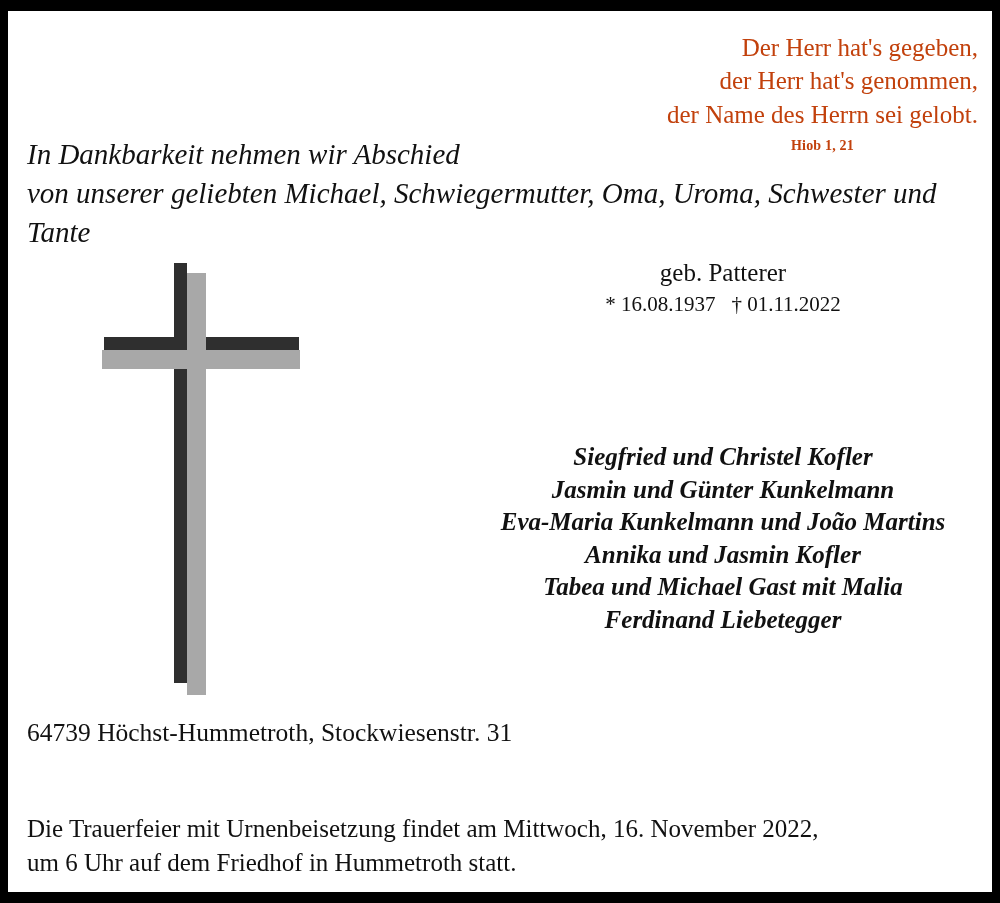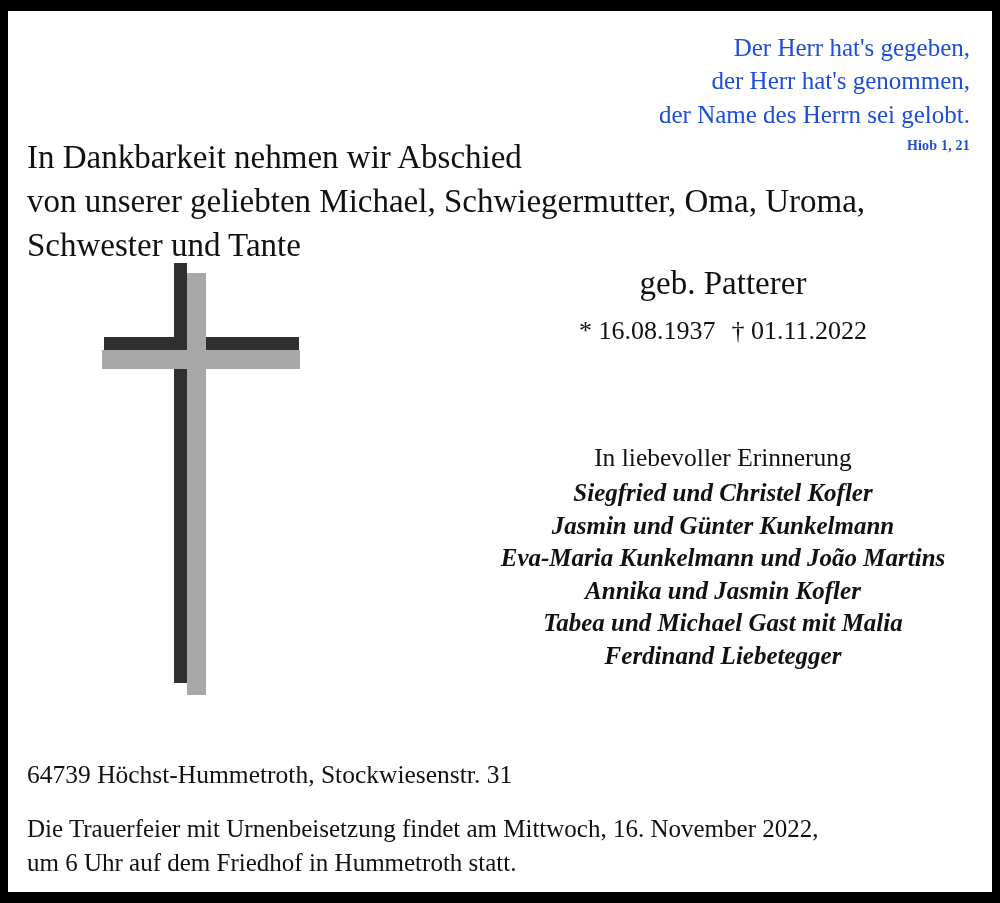--- a/index.html
+++ b/index.html
@@ -27,42 +27,44 @@
     position: relative;
     width: 100%;
     height: 100%;
     background: #ffffff;
   }
 
   
   .verse {
     position: absolute;
     top: 20px;
-    right: 22px;
+    right: 14px;
     text-align: right;
     line-height: 1.33;
     font-size: 25px;
-    color: #1d4ed8;
+    color: #c2410c;
   }
   .verse .line { display: block; white-space: nowrap; }
   .verse .ref {
     display: block;
     font-size: 14px;
     font-weight: bold;
     margin-top: 6px;
     letter-spacing: 0.2px;
+    text-align: center;
   }
 
   
   .intro {
     position: absolute;
     top: 124px;
     left: 19px;
-    font-size: 33px;
+    font-size: 29px;
     line-height: 1.34;
+    font-style: italic;
   }
   .intro .line { display: block; }
 
   
   .cross-wrap {
     position: absolute;
     left: 78px;
     top: 240px;
     width: 220px;
     height: 450px;
@@ -76,26 +78,26 @@
     width: 530px;
     text-align: center;
   }
   .name {
     font-size: 52px;
     font-weight: bold;
     letter-spacing: 0.5px;
     line-height: 1.1;
   }
   .maiden {
-    font-size: 33px;
-    margin-top: 16px;
+    font-size: 25px;
+    margin-top: 10px;
   }
   .dates {
-    font-size: 26px;
-    margin-top: 14px;
+    font-size: 21px;
+    margin-top: 5px;
     white-space: nowrap;
   }
   .dates .sep { display: inline-block; width: 16px; }
 
   
   .mourners {
     position: absolute;
     top: 430px;
     left: 450px;
     width: 530px;
@@ -110,21 +112,21 @@
     font-size: 25px;
     font-weight: bold;
     line-height: 1.3;
     font-style: italic;
   }
 
   
   .address {
     position: absolute;
     left: 19px;
-    top: 749px;
+    top: 707px;
     font-size: 25.5px;
   }
 
   
   .ceremony {
     position: absolute;
     left: 19px;
     top: 801px;
     font-size: 25px;
     line-height: 1.35;
@@ -163,21 +165,20 @@
     </div>
 
     <div class="name-block">
       <div class="maiden">geb. Patterer</div>
       <div class="dates">
         <span>* 16.08.1937</span><span class="sep"></span><span>† 01.11.2022</span>
       </div>
     </div>
 
     <div class="mourners">
-      <div class="heading">In liebevoller Erinnerung</div>
       <div class="person">Siegfried und Christel Kofler</div>
       <div class="person">Jasmin und Günter Kunkelmann</div>
       <div class="person">Eva-Maria Kunkelmann und João Martins</div>
       <div class="person">Annika und Jasmin Kofler</div>
       <div class="person">Tabea und Michael Gast mit Malia</div>
       <div class="person">Ferdinand Liebetegger</div>
     </div>
 
     <div class="address">64739 Höchst-Hummetroth, Stockwiesenstr. 31</div>
 

